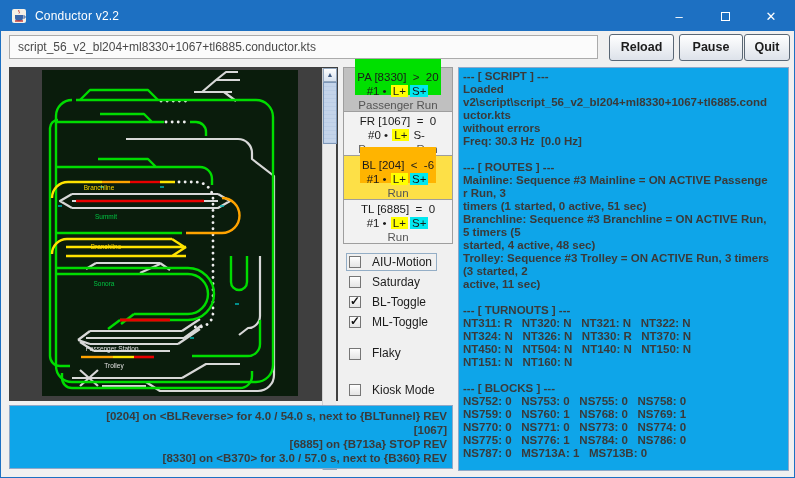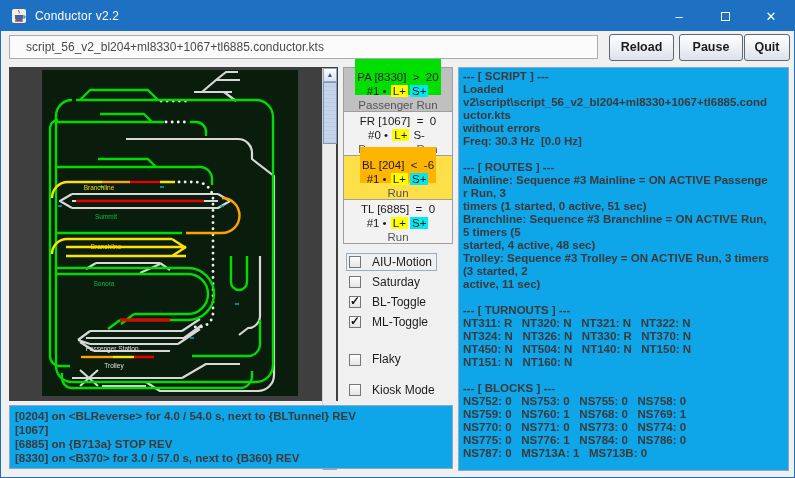--- a/index.html
+++ b/index.html
@@ -15,21 +15,21 @@
   .app-icon { width:16px; height:16px; margin:0 8px 0 10px; }
   .title-text { font-size:12px; letter-spacing:.2px; }
   .win-btns { position:absolute; right:0; top:0; height:30px; display:flex; }
   .win-btn { width:46px; height:30px; display:flex; align-items:center; justify-content:center;
     color:#fff; font-size:13px; cursor:default; }
   .max-glyph { display:inline-block; width:9px; height:9px; border:1px solid #fff; }
   
   .toolbar { position:absolute; left:0; top:30px; width:100%; height:36px; background:#f0f0f0; }
   .script-field { position:absolute; left:8px; top:4px; width:589px; height:24px;
     background:#fbfbfb; border:1px solid #ababab; font-size:12px; color:#4a4a4a;
-    padding:0 16px; font-family:"Liberation Sans",sans-serif; }
+    padding:0 8px; font-family:"Liberation Sans",sans-serif; }
   .tb-btn { position:absolute; top:3px; height:27px; background:linear-gradient(#ffffff,#dde2ea);
     border:1.5px solid #5a6775; border-radius:3px; font-size:12.5px; font-weight:bold; color:#1c1c1c;
     font-family:"Liberation Sans",sans-serif; text-align:center; line-height:24px; cursor:default; }
   #btn-reload { left:608px; width:65px; }
   #btn-pause  { left:678px; width:64px; }
   #btn-quit   { left:743px; width:46px; }
   
   .track-panel { position:absolute; left:8px; top:66px; width:329px; height:334px; background:#3f3f3f; }
   .track-img { position:absolute; left:33px; top:3px; width:256px; height:326px; }
   .track-label { position:absolute; transform:translate(-50%,-50%); font-size:6.5px; white-space:nowrap;
@@ -48,28 +48,28 @@
   
   .checks { position:absolute; left:346px; top:248px; width:106px; height:156px; }
   .check { position:absolute; left:0; display:flex; align-items:center; gap:11px; font-size:12px;
     color:#1c1c1c; padding:1px 4px 1px 2px; cursor:default; }
   .check .box { width:12px; height:12px; border:1px solid #767676;
     background:linear-gradient(#fefefe,#e4e4e4); position:relative; flex:0 0 auto; }
   .check.checked .box::after { content:"✓"; position:absolute; left:0px; top:-3px;
     font-size:12px; font-weight:bold; color:#111; }
   .check.focused { outline:1px solid #94aec6; }
   #chk-0 { top:5px; } #chk-1 { top:25px; } #chk-2 { top:45px; } #chk-3 { top:65px; }
-  #chk-4 { top:102px;align-items:flex-end; } #chk-5 { top:133px; }
+  #chk-4 { top:96px;align-items:flex-end; } #chk-5 { top:133px; }
   
   .log { background:#0ea5e9; border:1px solid #8fa8c8; color:#3a3a3a; overflow:hidden;
     white-space:pre-wrap; word-break:break-all;font-weight:bold; }
   .right-log { position:absolute; left:457px; top:66px; width:331px; height:404px;
     font-size:11.5px; line-height:13px; padding:2px 17px 2px 4px; }
   .bottom-log { position:absolute; left:8px; top:404px; width:444px; height:64px;
-    font-size:11.5px; line-height:14px; padding:3px 5px; }
+    font-size:11.5px; line-height:14px; padding:3px 5px;text-align:right; }
   
   .sb { position:absolute; right:458px; top:67px; width:14px; height:402px; background:#ececec;
     border-left:1px solid #d0d0d0; }
   .sb-btn { position:absolute; left:0; width:14px; height:14px; background:linear-gradient(#fdfdfd,#d8e2ef);
     border:1px solid #93a6bd; color:#3f5a82; font-size:7px; text-align:center; line-height:12px; }
   .sb-up { top:0; } .sb-down { bottom:0; }
   .sb-thumb { position:absolute; left:0; top:14px; width:14px; height:62px;
     background:repeating-linear-gradient(#c4d4ea, #c4d4ea 3px, #b2c6e2 4px); border:1px solid #7d97b8; }
 </style>
 </head>

